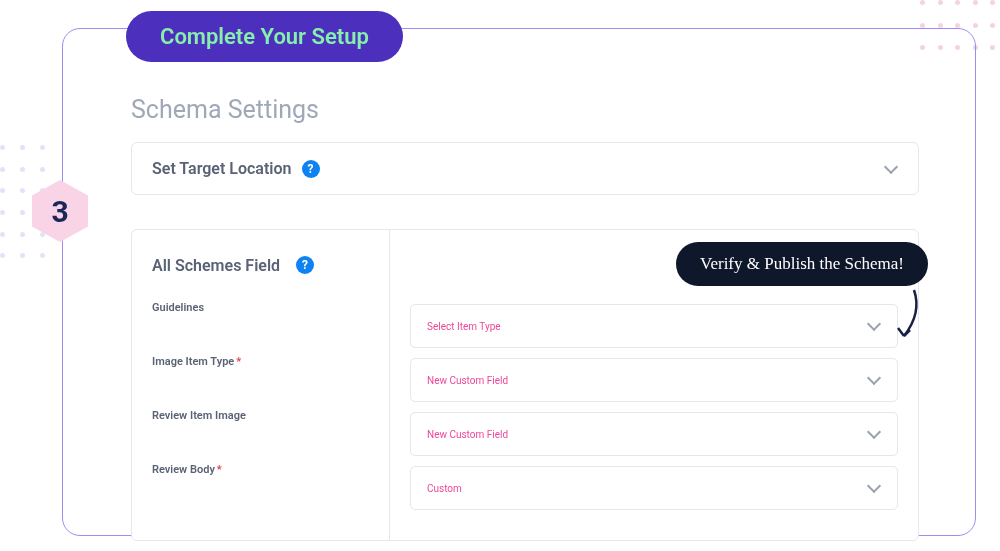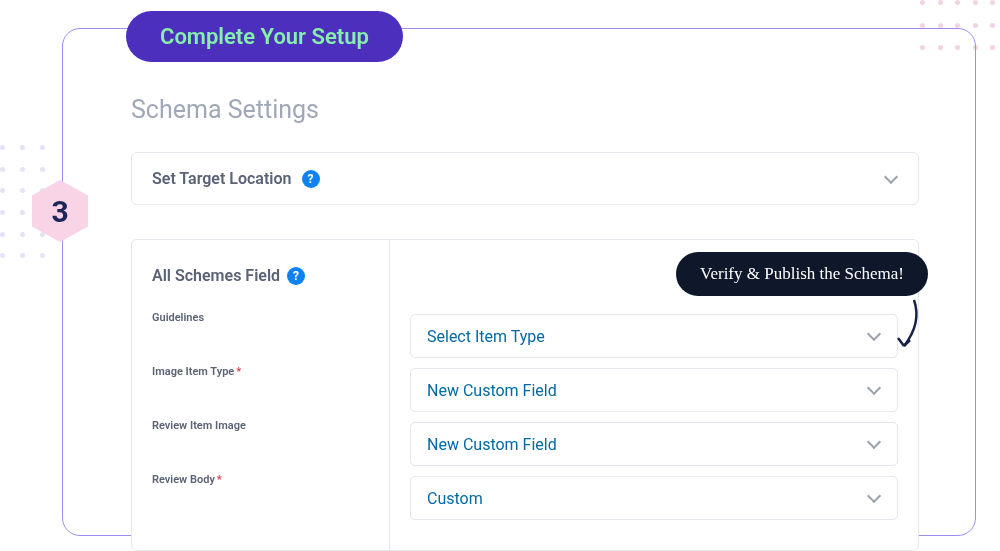--- a/index.html
+++ b/index.html
@@ -89,21 +89,21 @@
       font-size: 30px;
       font-weight: 700;
       color: #1b2659;
       z-index: 5;
     }
     
     .section-title {
       font-size: 25px;
       font-weight: 400;
       color: #a0a8b8;
-      margin-bottom: 28px;
+      margin-bottom: 18px;
     }
     
     
     .target-row {
       border: 1px solid #e5e7ec;
       border-radius: 6px;
       padding: 16px 20px;
       display: flex;
       align-items: center;
       justify-content: space-between;
@@ -160,22 +160,21 @@
     .fields-left {
       width: 258px;
       border-right: 1px solid #e5e7ec;
       padding: 26px 20px 20px 20px;
     }
     .fields-left .left-title {
       font-size: 16px;
       font-weight: 600;
       color: #5a6275;
       display: flex;
-      align-items: center;
-      gap: 7px;
+      gap: 16px;
       margin-bottom: 26px;
     }
     .field-label {
       font-size: 11px;
       font-weight: 600;
       color: #5a6275;
       height: 54px;
       display: flex;
     }
     .required {
@@ -194,22 +193,22 @@
       border-radius: 5px;
       padding: 13px 16px;
       height: 44px;
       display: flex;
       align-items: center;
       justify-content: space-between;
       margin-bottom: 10px;
       cursor: pointer;
     }
     .select-input .val {
-      font-size: 16px;
-      color: #0369a1;
+      font-size: 10px;
+      color: #ec4899;
     }
     
     
     .callout {
       position: absolute;
       top: 12px;
       right: -10px;
       background: #0f172a;
       color: #fff;
       font-family: 'Comic Sans MS', cursive;

